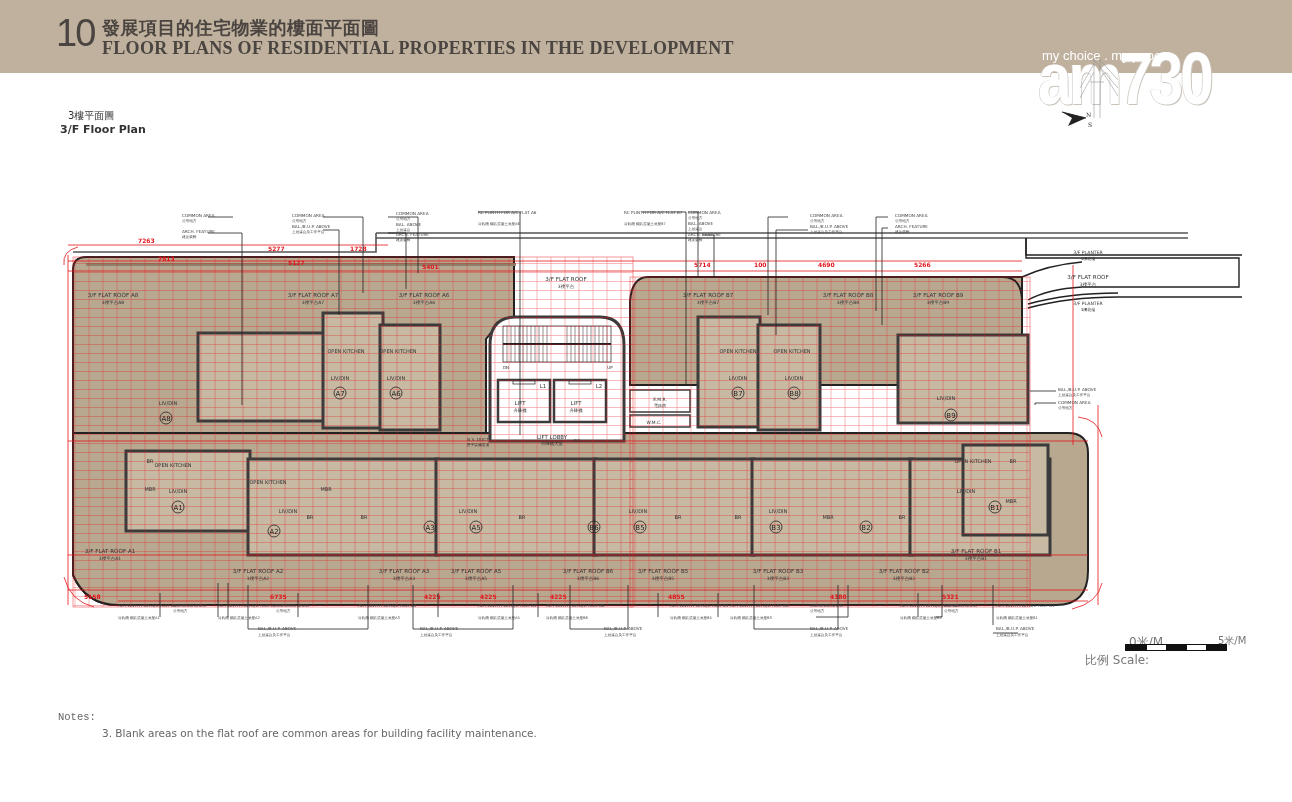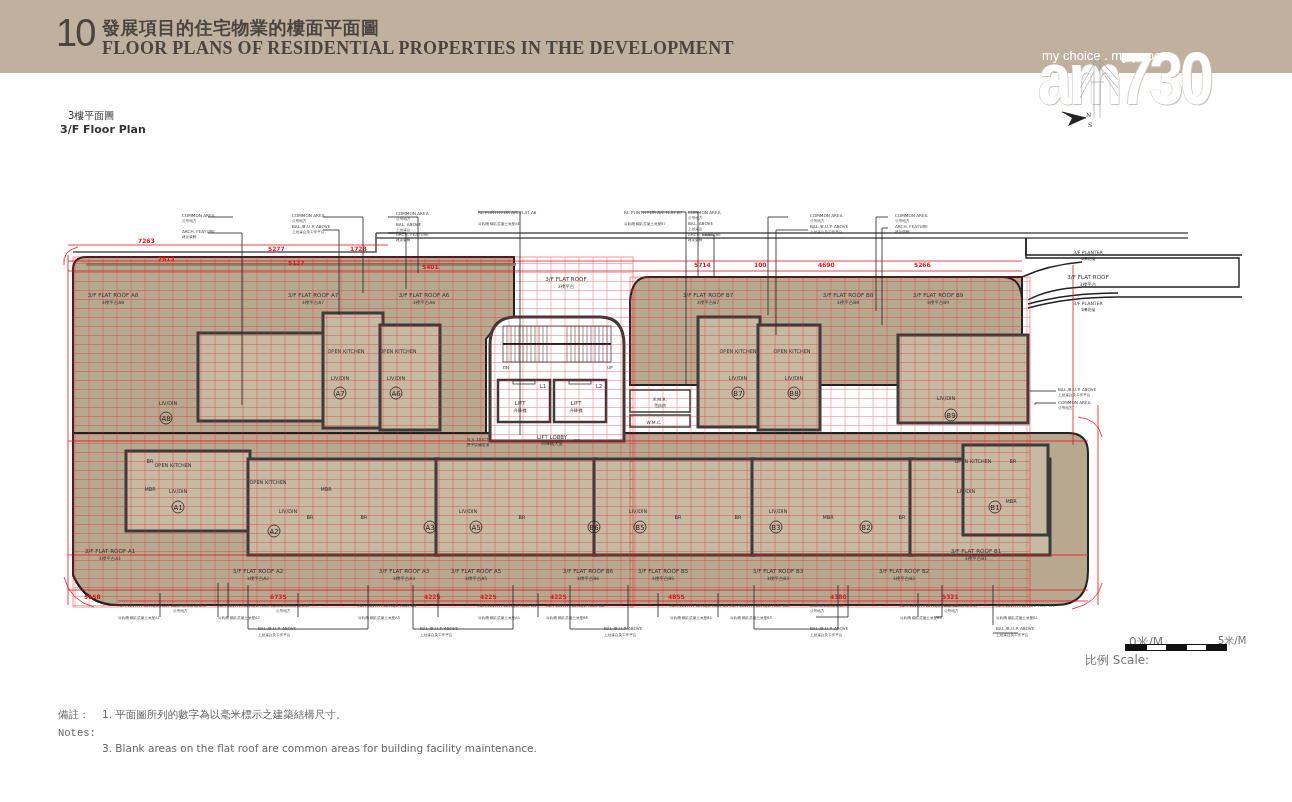--- a/index.html
+++ b/index.html
@@ -467,24 +467,20 @@
   <div class="scale-0">0米/M</div>
   <div class="scale-5">5米/M</div>
   <div class="scale-label">比例 Scale:</div>
   <div class="scale-bar">
     <i style="left:22px"></i>
       <i style="left:62px"></i>
   </div>
 </div>
 
 <div class="notes">
-  <div class="row">
-    <span class="lbl">備註：</span>
-    <span>1. 平面圖所列的數字為以毫米標示之建築結構尺寸。</span>
-  </div>
   <div class="gap"></div>
   <div class="row en">
     <span class="lbl">Notes:</span>
   </div>
   <div class="row en">
     <span class="lbl"></span>
     <span>3. Blank areas on the flat roof are common areas for building facility maintenance.</span>
   </div>
 </div>
 

